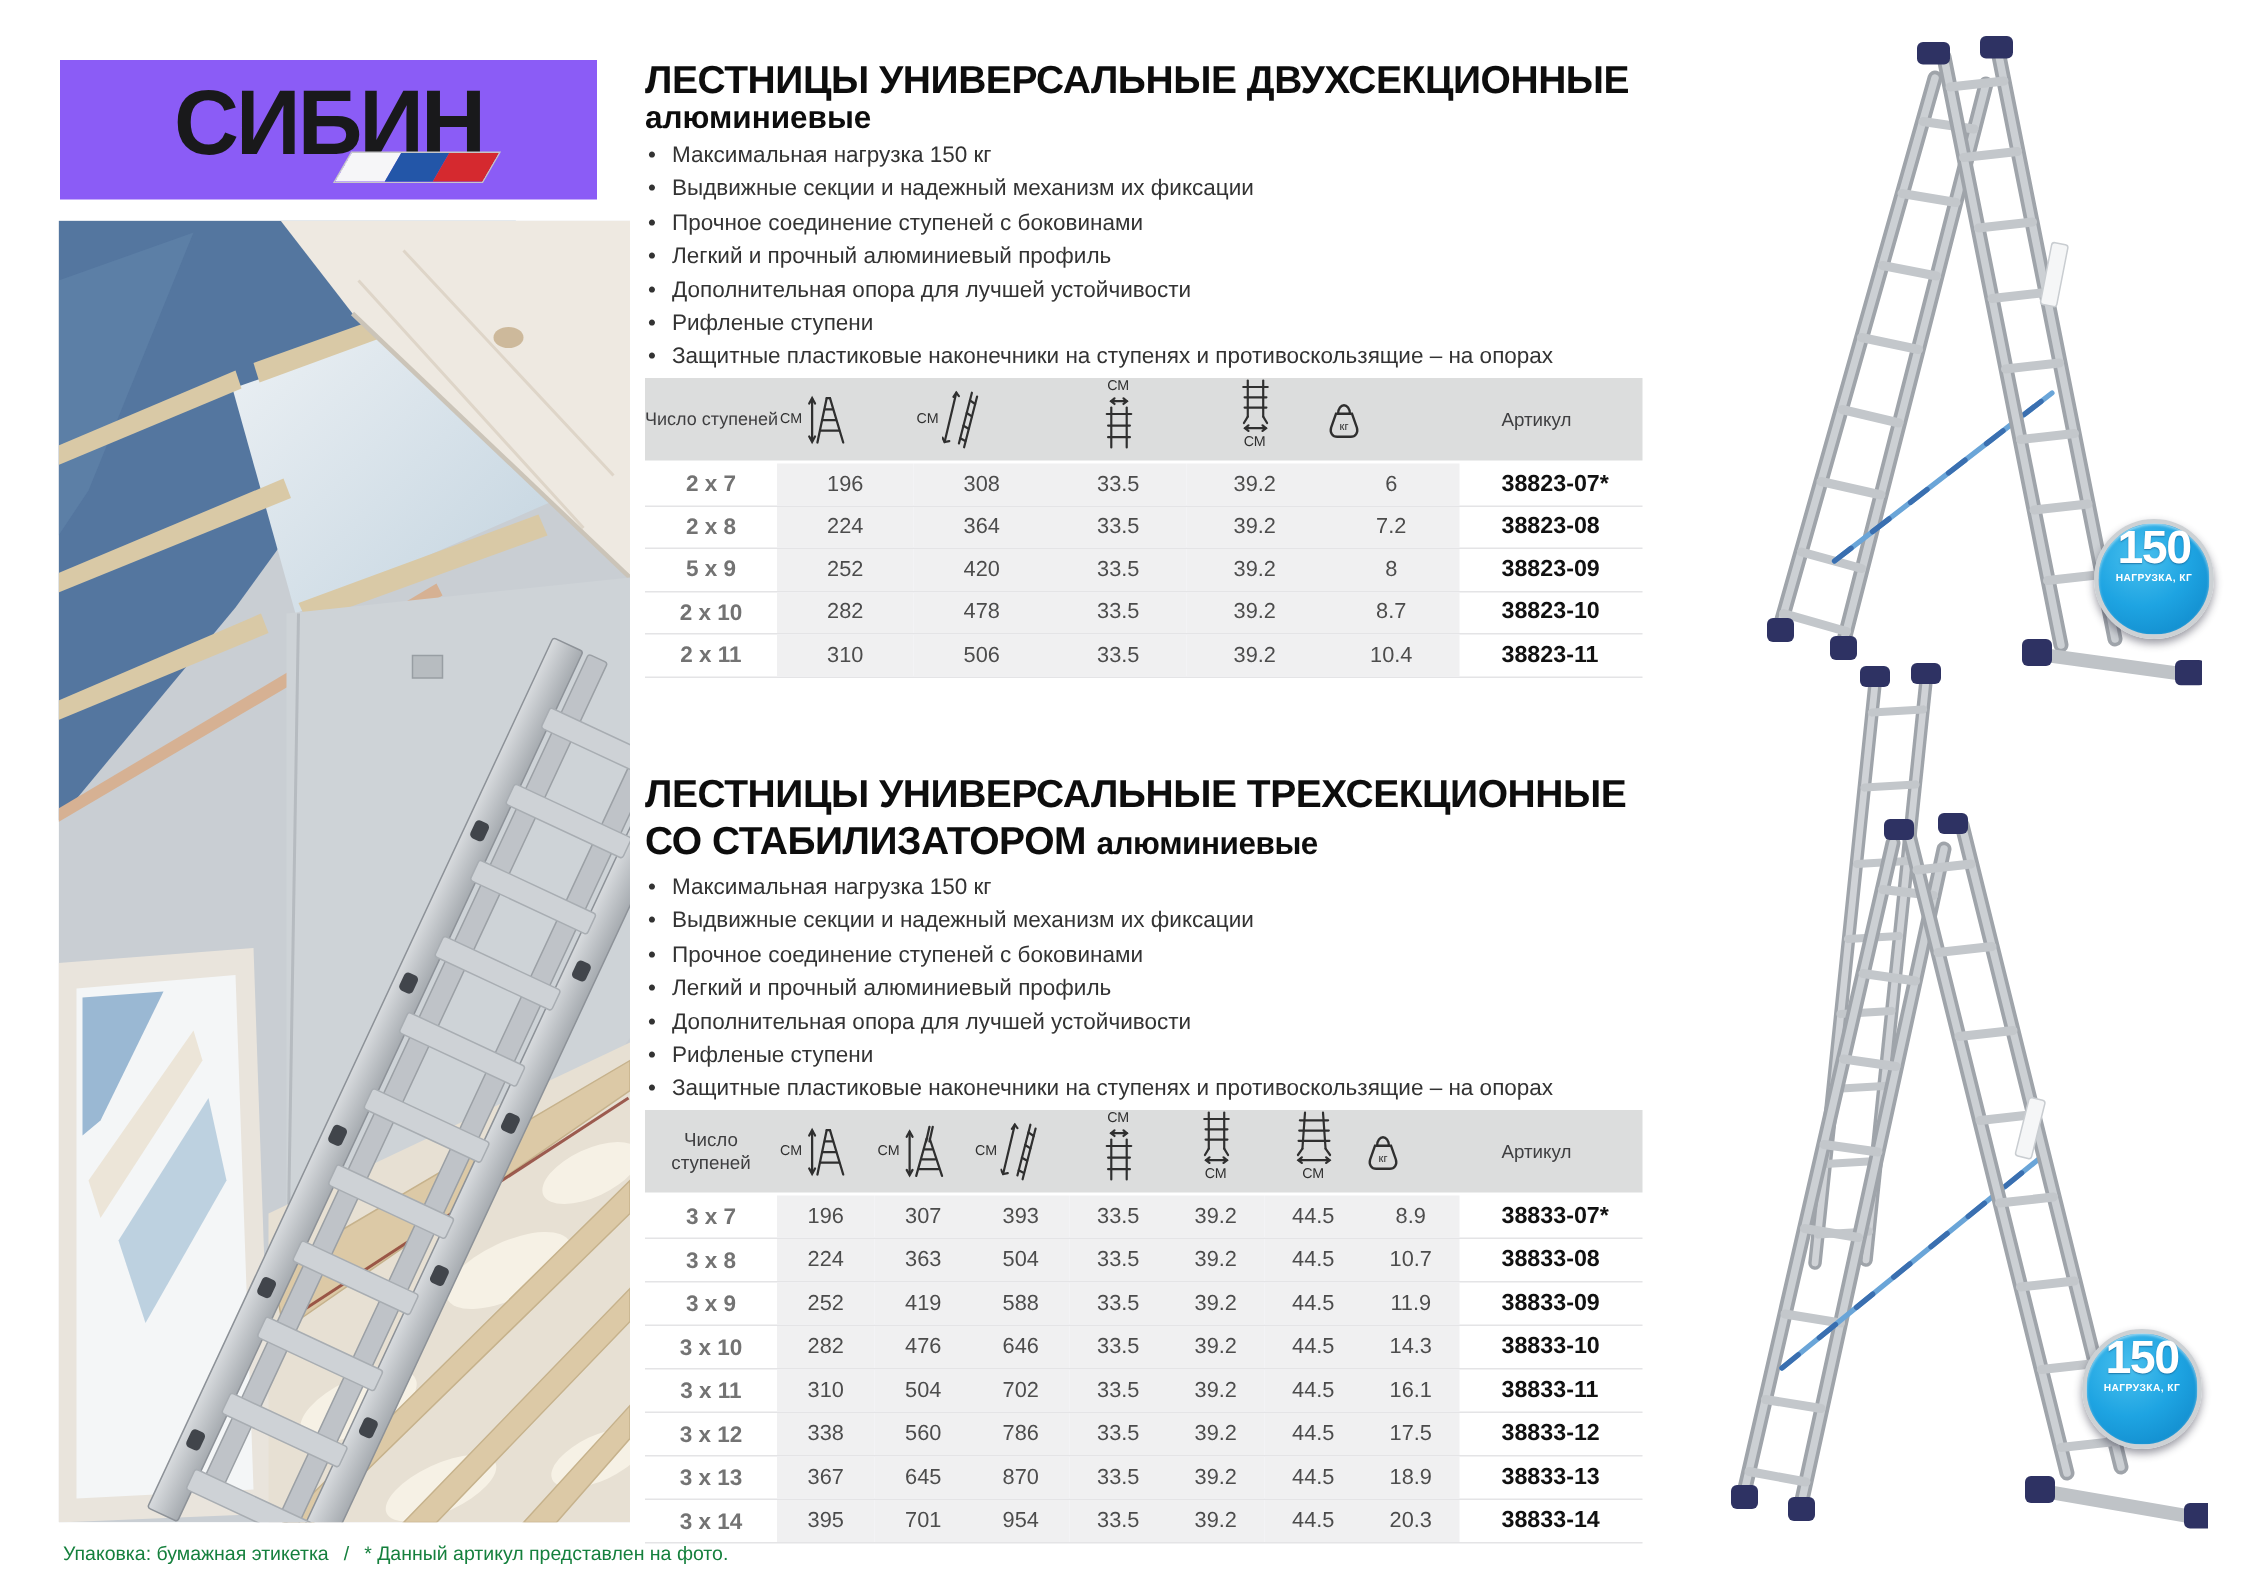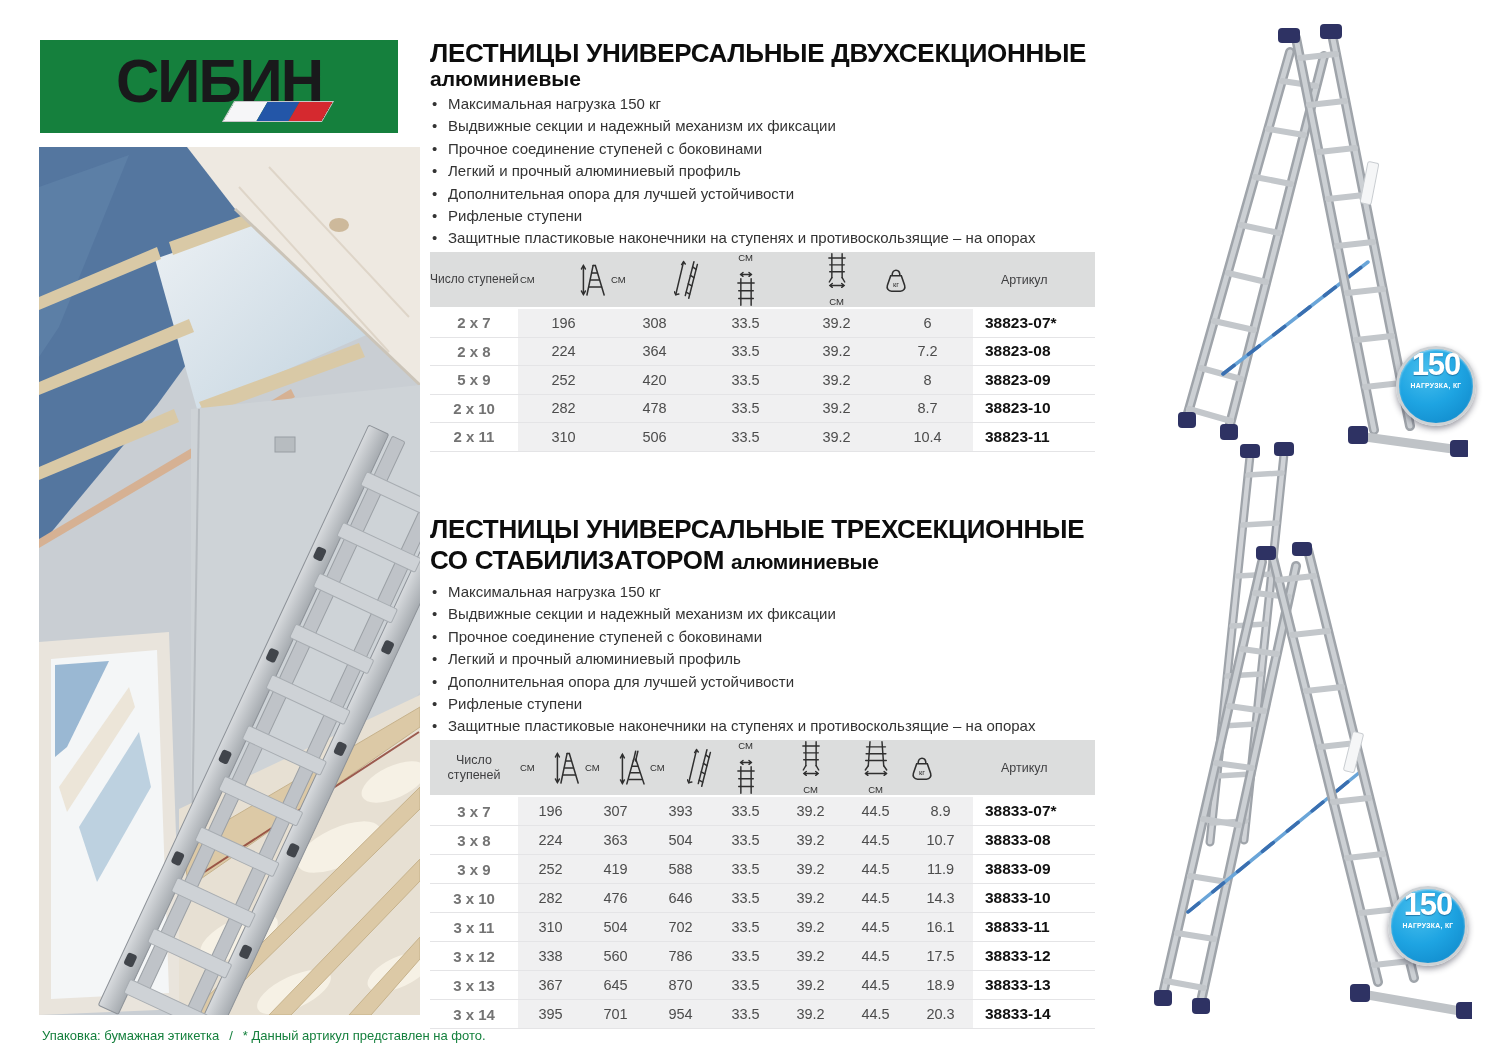--- a/index.html
+++ b/index.html
@@ -1,20 +1,20 @@
 <!DOCTYPE html>
 <html><head>
 <meta charset="utf-8">
 <style>
   html,body{margin:0;padding:0;background:#fff;}
   .page{position:relative;width:1500px;height:1060px;background:#fff;overflow:hidden;
         font-family:"Liberation Sans","DejaVu Sans",sans-serif;}
 
   
-  .logo-block{position:absolute;left:40px;top:40px;width:358px;height:93px;background:#15803d;}
+  .logo-block{position:absolute;left:40px;top:40px;width:358px;height:93px;background:#8b5cf6;}
   .brand{position:absolute;left:0;right:0;top:7px;text-align:center;font-size:60px;font-weight:bold;
          color:#19191b;letter-spacing:-2px;transform:scaleY(1.02);}
   .flag{position:absolute;right:71px;bottom:12px;width:98px;height:19px;transform:skewX(-30deg);
         display:flex;box-shadow:0 0 0 1px #c6c6c8;}
   .flag i{flex:1;display:block;}
   .flag .w{background:#f6f6f8;}
   .flag .b{background:#2356a8;}
   .flag .r{background:#d5292f;}
 
   
@@ -38,33 +38,33 @@
   .bullet .dot::before{content:"•";}
 
   
   .tbl{position:absolute;left:430px;width:665px;}
   .tbl-1{top:252px;}
   .tbl-2{top:740px;}
   .thead,.trow{display:grid;}
   .tbl-1 .thead,.tbl-1 .trow{grid-template-columns:88px repeat(5,91px) 1fr;}
   .tbl-2 .thead,.tbl-2 .trow{grid-template-columns:88px repeat(7,65px) 1fr;}
   .thead{height:55px;background:#dcdddd;margin-bottom:2px;}
-  .hc{display:flex;align-items:center;justify-content:space-between;color:#3e3e40;font-size:12.5px;}
+  .hc{display:flex;align-items:center;justify-content:flex-start;color:#3e3e40;font-size:12.5px;}
   .hc.col{flex-direction:column;gap:1px;}
   .steps-h{text-align:center;line-height:1.15;}
   .tbl-1 .steps-h{white-space:nowrap;font-size:12px;}
   .artikul-h{justify-content:flex-start;padding-left:28px;}
   .unit{font-size:9.5px;color:#2f2f2f;margin:0 2px;}
   .hicon{display:block;}
   .trow{height:27.5px;border-bottom:1px solid #e4e4e6;}
   .tbl-2 .trow{height:28px;}
   .cell{display:flex;align-items:center;justify-content:center;}
   .cell.steps{font-weight:bold;font-size:15px;color:#737373;}
   .cell.mid{background:#f0f0f1;font-size:14.5px;color:#4c4c4c;}
-  .cell.art{font-weight:bold;font-size:15.5px;color:#111;justify-content:flex-start;padding-left:12px;}
+  .cell.art{font-weight:bold;font-size:15.5px;color:#111;justify-content:flex-start;padding-left:28px;}
 
   
   .prod{position:absolute;}
   .prod-top{left:1128px;top:22px;}
   .prod-bottom{left:1122px;top:442px;}
 
   
   .badge{position:absolute;width:74px;height:74px;border-radius:50%;
          background:radial-gradient(circle at 38% 30%,#49c0ee 0%,#1ea4e2 48%,#0d83c5 100%);
          border:3px solid #cdd1d4;box-shadow:0 3px 6px rgba(30,30,50,.45), inset 0 1px 2px rgba(255,255,255,.55);

